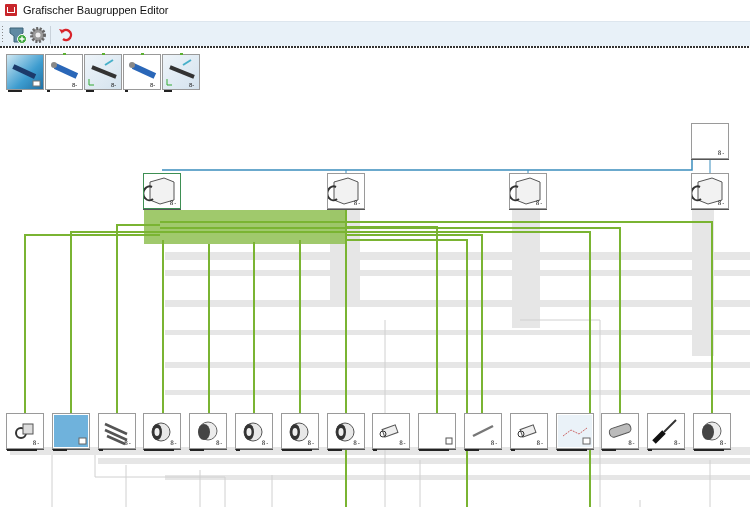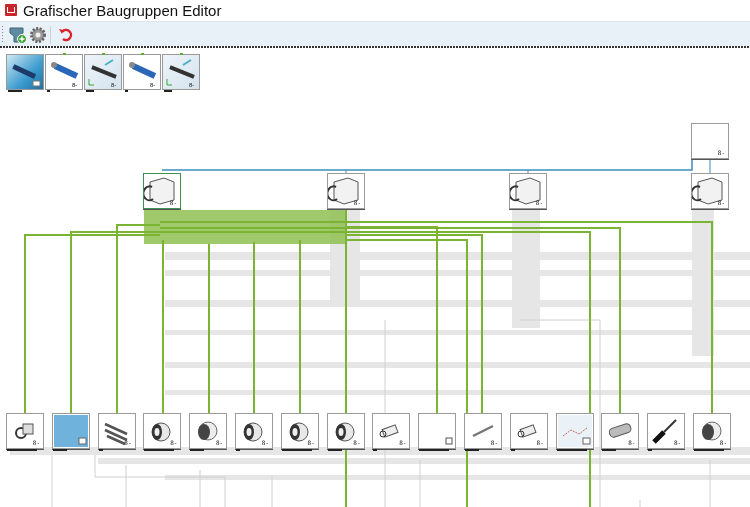--- a/index.html
+++ b/index.html
@@ -1,20 +1,20 @@
 <!DOCTYPE html>
 <html><head>
 <meta charset="utf-8">
 <style>
   html, body { margin:0; padding:0; }
   body { width:750px; height:507px; overflow:hidden; background:#ffffff; font-family:"Liberation Sans", sans-serif; position:relative; }
   .titlebar { position:absolute; left:0; top:0; width:750px; height:20px; background:#ffffff; display:flex; align-items:center; }
   .app-icon { width:12px; height:12px; margin-left:5px; background:#c8262b; border-radius:1px; position:relative; }
   .app-icon::after { content:""; position:absolute; left:2px; top:3px; width:8px; height:6px; border:1px solid #fff; border-top:none; box-sizing:border-box; }
-  .title-text { font-size:15px; color:#111; margin-left:6px; }
+  .title-text { font-size:11px; color:#111; margin-left:6px; }
   .toolbar { position:absolute; left:0; top:21px; width:750px; height:25px; background:#e8f1f8; border-top:1px solid #dde6ee; }
   .toolbar-dashes { position:absolute; left:0; top:46px; width:750px; height:2px; background:repeating-linear-gradient(90deg,#333 0 2px,#fff 2px 3px); }
   .grip { position:absolute; left:2px; top:4px; width:1px; height:18px; background:repeating-linear-gradient(180deg,#888 0 1px,transparent 1px 3px); }
   .tb-btn { position:absolute; top:3px; width:20px; height:20px; cursor:pointer; }
   .tb-sep { position:absolute; left:50px; top:4px; width:1px; height:18px; background:#c9d2da; }
   .thumbs { position:absolute; left:6px; top:54px; height:38px; display:flex; gap:1px; }
   .thumb { width:38px; height:36px; border:1px solid #999; box-sizing:border-box; background:#fff; position:relative; }
   .thumb .dot { position:absolute; top:-2px; left:17px; width:3px; height:2px; background:#5cb030; }
   .thumb .ul { position:absolute; left:1px; bottom:-3px; height:2px; background:#222; }
   .canvas { position:absolute; left:0; top:100px; width:750px; height:407px; }

